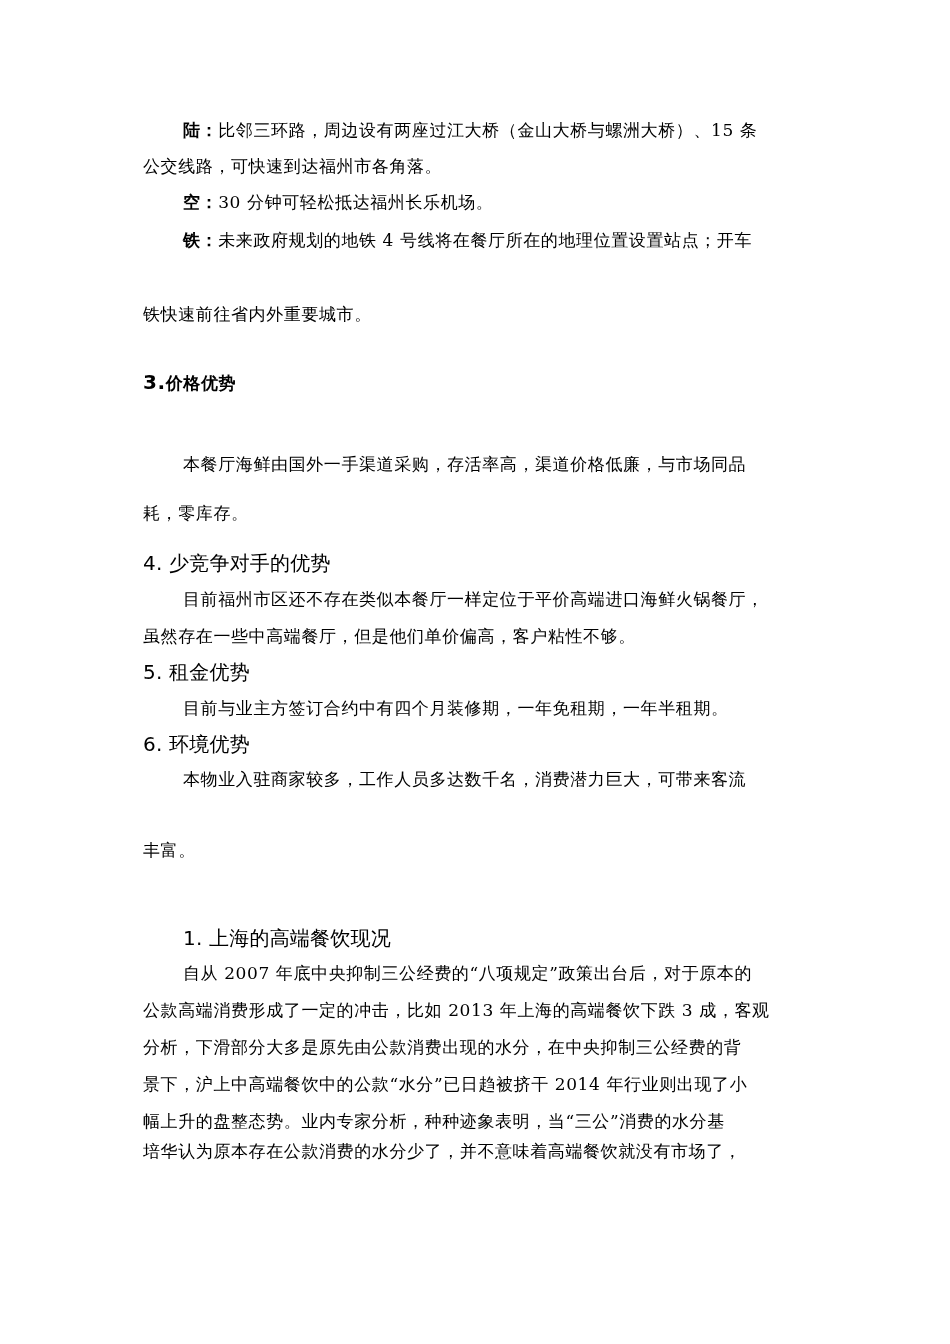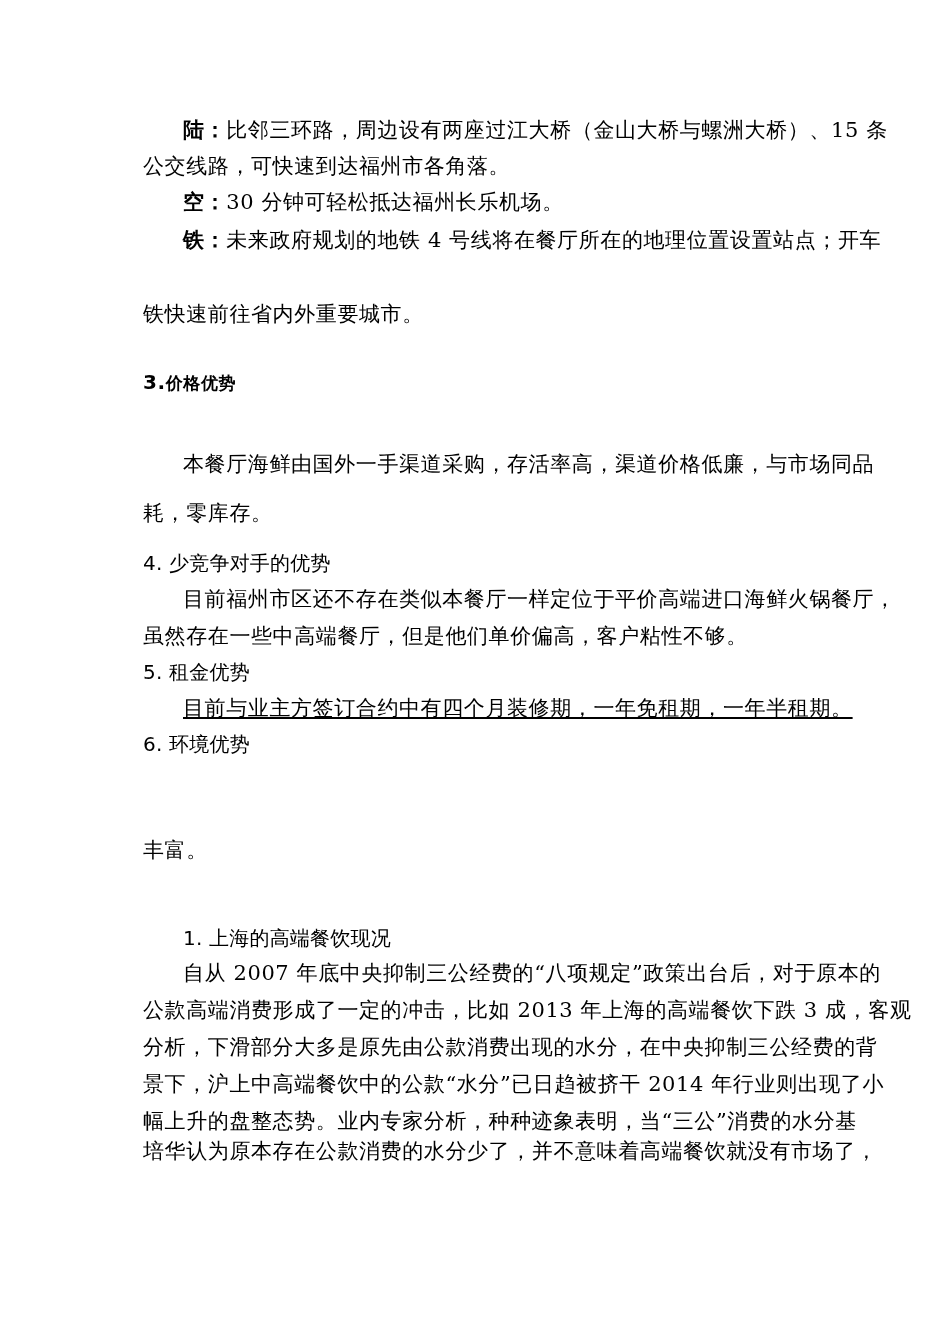--- a/index.html
+++ b/index.html
@@ -19,21 +19,21 @@
       position: absolute;
       left: 0; top: 0;
       width: 950px;
       height: 1344px;
       background: #ffffff;
     }
     .line {
       position: absolute;
       left: 143px;
       white-space: nowrap;
-      font-size: 21px;
+      font-size: 17px;
       line-height: 22px;
       letter-spacing: 0.6px;
     }
     .indent { left: 183px; }
     .lead {
       font-weight: bold;
       font-family: "DejaVu Sans", "Liberation Sans", sans-serif;
     }
     .h-sub {
       font-weight: normal;
@@ -78,23 +78,24 @@
     <span class="num">3.</span><span>价格优势</span>
   </div>
   <div class="line indent" style="top:453px;">本餐厅海鲜由国外一手渠道采购，存活率高，渠道价格低廉，与市场同品</div>
   <div class="line" style="top:502px;">耗，零库存。</div>
 
   <div class="line h-sub" style="top:552px;">4. 少竞争对手的优势</div>
   <div class="line indent" style="top:588px;">目前福州市区还不存在类似本餐厅一样定位于平价高端进口海鲜火锅餐厅，</div>
   <div class="line" style="top:625px;">虽然存在一些中高端餐厅，但是他们单价偏高，客户粘性不够。</div>
 
   <div class="line h-sub" style="top:661px;">5. 租金优势</div>
-  <div class="line indent" style="top:697px;text-decoration:underline;">目前与业主方签订合约中有四个月装修期，一年免租期，一年半租期。</div>
+  <div class="line indent" style="top:697px;">目前与业主方签订合约中有四个月装修期，一年免租期，一年半租期。</div>
 
   <div class="line h-sub" style="top:733px;">6. 环境优势</div>
+  <div class="line indent" style="top:768px;">本物业入驻商家较多，工作人员多达数千名，消费潜力巨大，可带来客流</div>
   <div class="line" style="top:805px;margin-top:34px;">丰富。</div>
 
 
   <div class="line indent h-sub" style="top:927px;">1. 上海的高端餐饮现况</div>
   <div class="line indent" style="top:962px;">自从 2007 年底中央抑制三公经费的“八项规定”政策出台后，对于原本的</div>
   <div class="line" style="top:999px;">公款高端消费形成了一定的冲击，比如 2013 年上海的高端餐饮下跌 3 成，客观</div>
   <div class="line" style="top:1036px;">分析，下滑部分大多是原先由公款消费出现的水分，在中央抑制三公经费的背</div>
   <div class="line" style="top:1073px;">景下，沪上中高端餐饮中的公款“水分”已日趋被挤干 2014 年行业则出现了小</div>
   <div class="line" style="top:1110px;">幅上升的盘整态势。业内专家分析，种种迹象表明，当“三公”消费的水分基</div>
   <div class="line" style="top:1140px;">培华认为原本存在公款消费的水分少了，并不意味着高端餐饮就没有市场了，</div>

